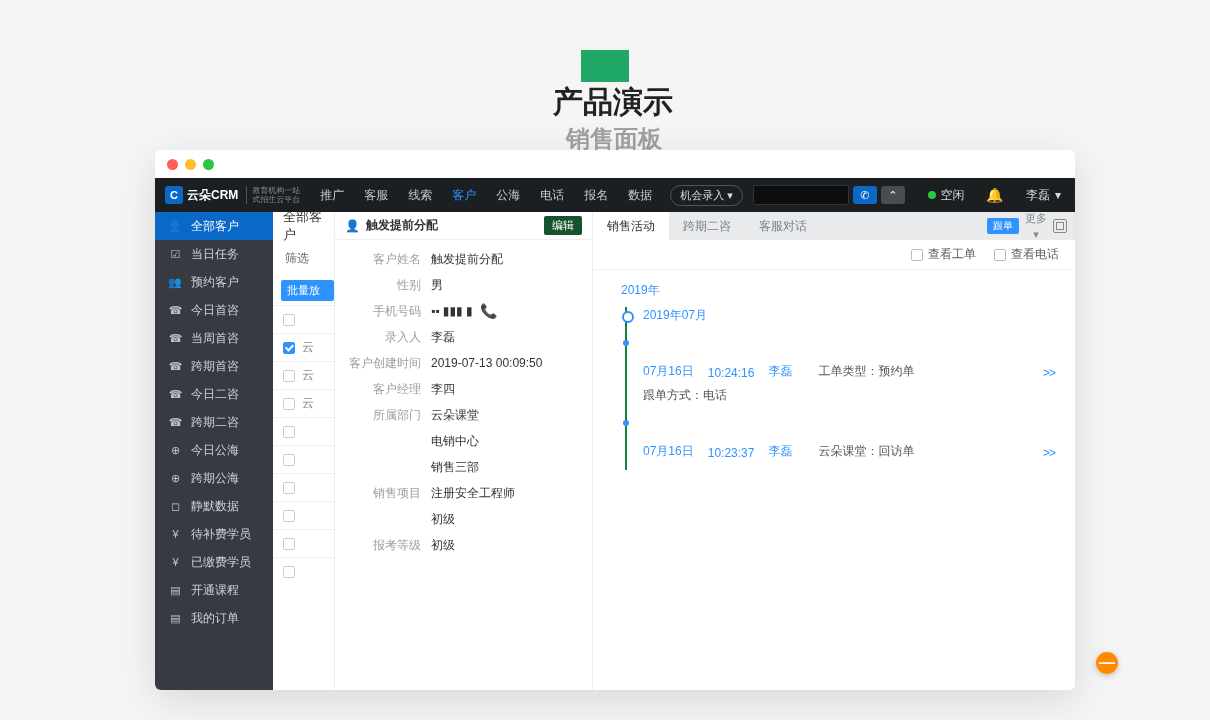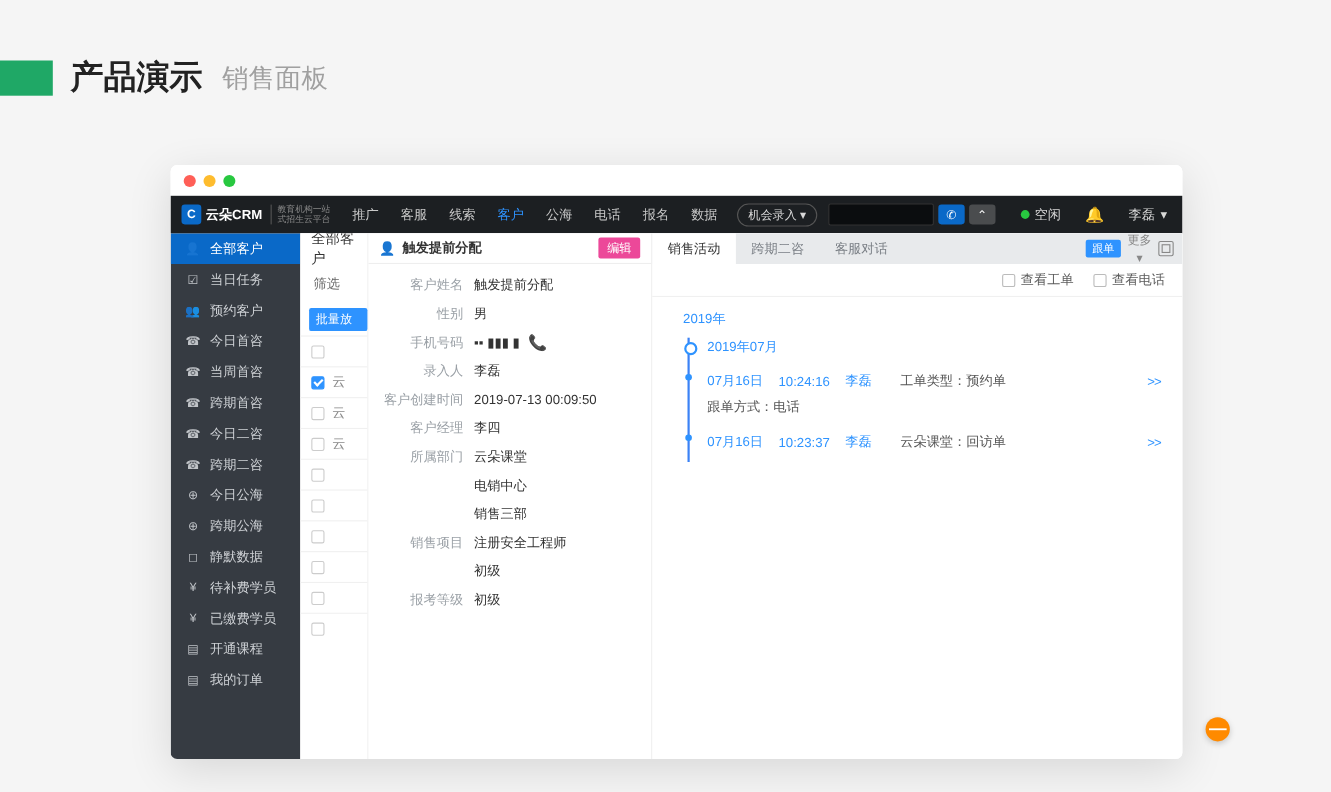--- a/index.html
+++ b/index.html
@@ -8,37 +8,38 @@
     background: #f5f5f5;
     width: 1210px;
     height: 720px;
     overflow: hidden;
     position: relative;
   }
   .slide-header {
     display: flex;
     align-items: center;
     padding: 50px 0 0 0;
+    flex-direction: column;
   }
   .green-block {
     width: 48px;
     height: 32px;
     background: #1fa866;
   }
   .slide-title {
     font-size: 30px;
     font-weight: 700;
     color: #222;
     margin-left: 16px;
   }
   .slide-subtitle {
     font-size: 24px;
     color: #a0a0a0;
     margin-left: 18px;
-    font-weight: 400;
+    font-weight: 700;
   }
   .window {
     position: absolute;
     left: 155px;
     top: 150px;
     width: 920px;
     height: 540px;
     background: #fff;
     border-radius: 6px;
     box-shadow: 0 10px 40px rgba(0,0,0,0.12);
@@ -174,21 +175,21 @@
     display:flex; flex-direction:column;
     font-size: 12px;
   }
   .detail-head {
     height: 28px; display:flex; align-items:center; justify-content:space-between;
     padding: 0 10px;
     border-bottom: 1px solid #eee;
   }
   .detail-head-left { display:flex; align-items:center; gap:6px; color:#333; font-weight:600;}
   .edit-btn {
-    background:#ec4899; color:#fff; font-size:11px; padding:2px 8px; border-radius:2px;
+    background:#14532d; color:#fff; font-size:11px; padding:2px 8px; border-radius:2px;
   }
   .dl { padding: 6px 0 6px 0; }
   .drow { display:flex; align-items:center; min-height:26px; padding:2px 0;}
   .dlabel { width:96px; text-align:right; color:#9aa0a6; padding-right:10px;}
   .dval { color:#333; flex:1; display:flex; align-items:center; gap:8px;}
   .phone-icon { color:#28a745; font-size:14px; }
   
   .activity {
     flex: 1;
     background: #fff;
@@ -226,43 +227,43 @@
     border-bottom:1px solid #f0f0f0;
   }
   .filters label { display:flex; align-items:center; gap:5px; font-size:12px;}
   .cbox { width:12px; height:12px; border:1px solid #bbb; border-radius:2px;}
   .timeline {
     padding: 8px 16px 16px 28px;
     overflow:auto;
   }
   .year { color:#2e93ff; font-size:12px; margin: 4px 0 8px 0;}
   .tl {
-    border-left: 2px solid #3b82f6;
+    border-left: 2px solid #15803d;
     margin-left: 4px;
     padding-left: 16px;
     position: relative;
   }
   .month { color:#2e93ff; margin: 6px 0 10px 0; position:relative;}
   .month::before {
     content:""; position:absolute; left:-21px; top:4px; width:8px; height:8px;
     background:#fff; border:2px solid #2e93ff; border-radius:50%;
   }
   .entry {
     position: relative;
     padding: 4px 0 10px 0;
   }
   .entry::before {
     content:""; position:absolute; left:-20px; top:6px; width:6px; height:6px;
     background:#2e93ff; border-radius:50%;
   }
-  .entry-head { display:flex; align-items:center; gap:14px; }
+  .entry-head { display:flex; align-items:flex-end; gap:14px; }
   .entry-head .date { color:#2e93ff; }
   .entry-head .time { color:#2e93ff; }
   .entry-head .who { color:#2e93ff; }
-  .entry-head .type { color:#555; margin-left:12px;}
+  .entry-head .type { color:#555; margin-left:12px;margin-top:25px;}
   .entry-head .arrow { margin-left:auto; color:#2e93ff; padding-right:4px; letter-spacing:-1px;}
   .entry-body { padding: 4px 0 0 0; color:#555; }
   .entry-body div { margin-top:3px; }
   .entry-body .k { color:#555; }
   .fab {
     position:absolute;
     right: 92px;
     bottom: 46px;
     width: 22px; height:22px;
     background:#ff8a00;

